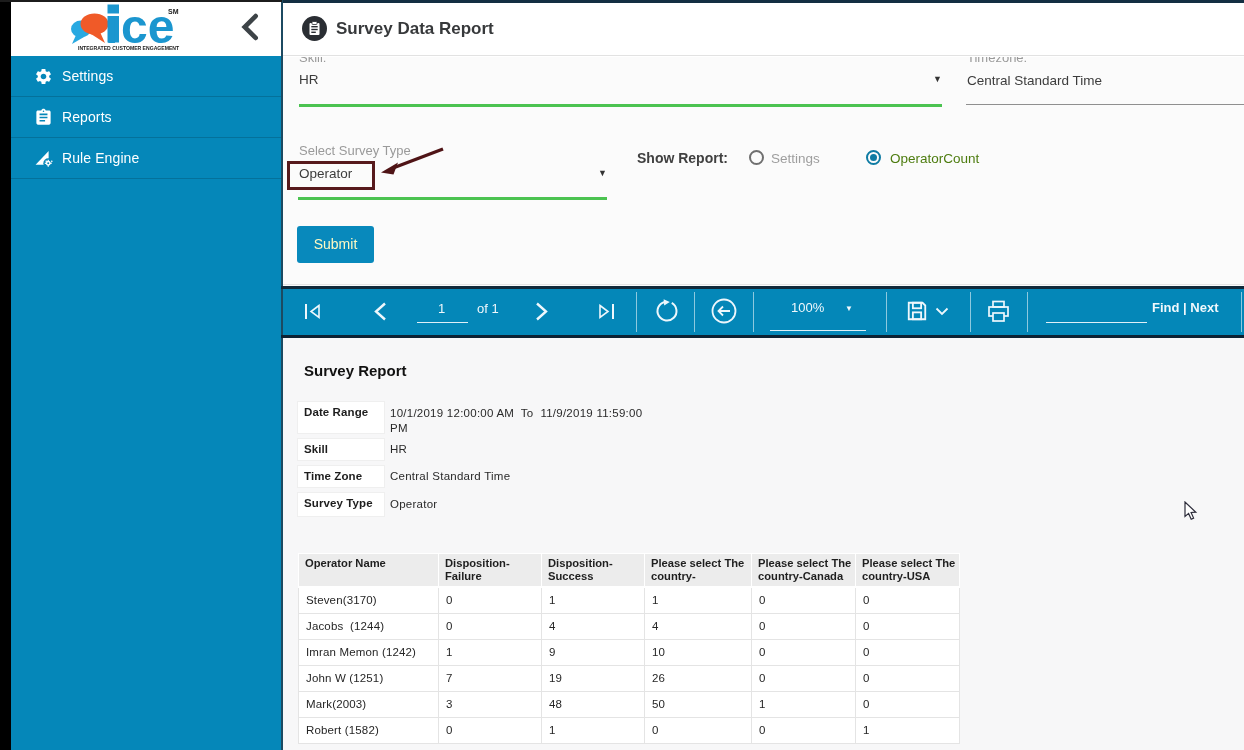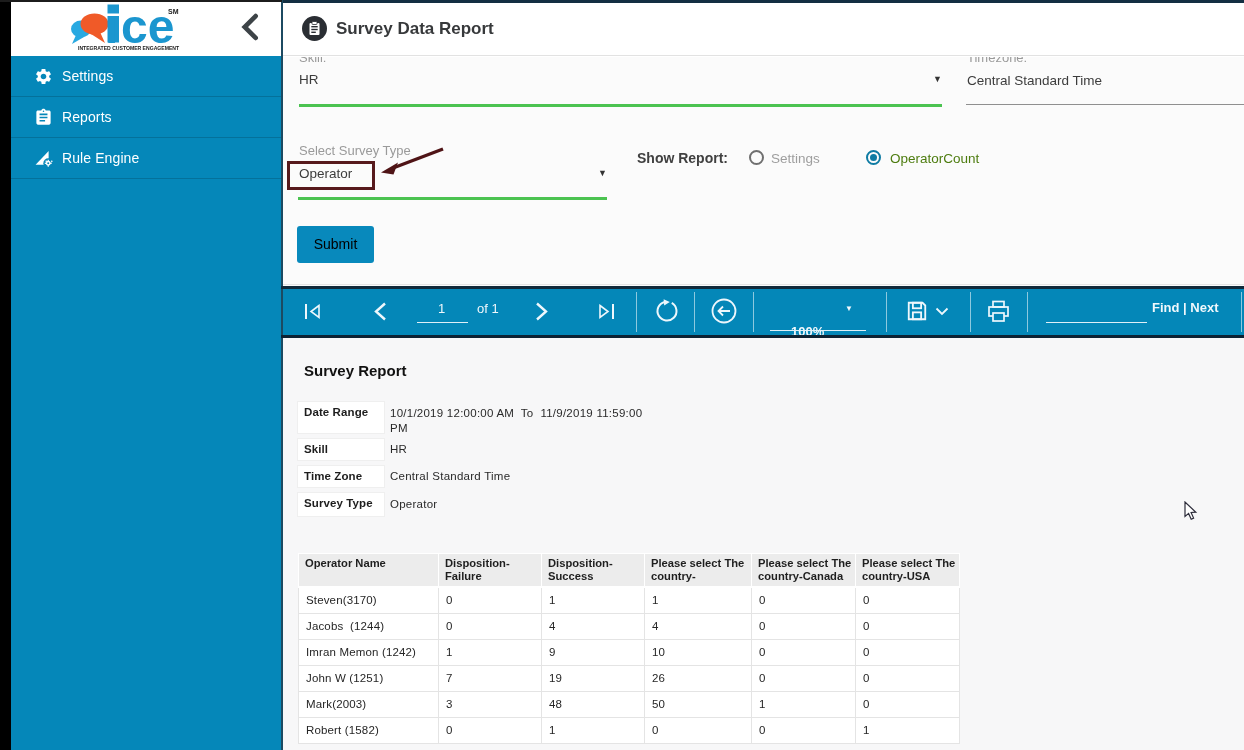--- a/index.html
+++ b/index.html
@@ -30,21 +30,21 @@
 
   
   #form { position:absolute; left:0; top:57px; width:961px; height:229px; background:#fbfbfb; overflow:hidden; }
   .glabel { position:absolute; color:#9a9a9a; font-size:13px; }
   .gval { position:absolute; color:#3c3c3c; font-size:13.5px; }
   .greenline { position:absolute; height:2px; background:#4bc351; }
   .grayline { position:absolute; height:1px; background:#8f8f8f; }
   .dd { position:absolute; color:#333; font-size:9px; }
 
   #submit { position:absolute; left:14px; top:169px; width:77px; height:37px; background:#0889bc;
-     border-radius:3px; color:#000000; font-size:14px; font-weight:500; text-align:center; line-height:37px; }
+     border-radius:3px; color:#fef9c3; font-size:14px; font-weight:500; text-align:center; line-height:37px; }
 
   
   #tbtop { left:281px; top:286px; width:963px; height:3px; background:#10293a; }
   #toolbar { left:283px; top:289px; width:961px; height:46px; background:#0487b8; color:#eef7fc; }
   #tbbot { left:281px; top:335px; width:963px; height:3px; background:#0d2233; }
   .sep { position:absolute; top:3px; width:1px; height:40px; background:rgba(255,255,255,0.55); }
   .tbtext { position:absolute; font-size:13px; color:#f0f8fc; }
 
   
   #report { position:absolute; left:0; top:338px; width:961px; height:412px; background:#f7f7f8; }
@@ -261,21 +261,21 @@
     <svg style="position:absolute;left:372px;top:10px" width="24" height="24" viewBox="0 0 24 24">
       <path d="M9.54 2.92 A9.5 9.5 0 1 0 16.75 3.87" fill="none" stroke="#eef7fc" stroke-width="2"></path>
       <path d="M8.6 0.2 L14.8 3.0 L9.2 6.4 Z" fill="#eef7fc"></path>
     </svg>
     <div class="sep" style="left:411px;"></div>
     <svg style="position:absolute;left:428px;top:9px" width="26" height="26" viewBox="0 0 26 26">
       <circle cx="13" cy="13" r="11.5" fill="none" stroke="#eef7fc" stroke-width="1.8"></circle>
       <path d="M19 13 L8 13 M12 8.5 L7.5 13 L12 17.5" fill="none" stroke="#eef7fc" stroke-width="1.8"></path>
     </svg>
     <div class="sep" style="left:470px;"></div>
-    <div class="tbtext" style="left:508px; top:11px; font-weight:bold;margin-top:24px;">100%</div>
+    <div class="tbtext" style="left:508px; top:11px; font-weight:normal;">100%</div>
     <div class="tbtext" style="left:562px; top:15px; font-size:8px;">▼</div>
     <div style="position:absolute; left:487px; top:41px; width:96px; height:1px; background:#dff0f8;"></div>
     <div class="sep" style="left:603px;"></div>
     <svg style="position:absolute;left:623px;top:11px" width="22" height="22" viewBox="0 0 24 24">
       <path d="M3 3 L18 3 L21 6 L21 21 L3 21 Z" fill="none" stroke="#eef7fc" stroke-width="2"></path>
       <rect x="7.5" y="3" width="9" height="6" fill="none" stroke="#eef7fc" stroke-width="2"></rect>
       <rect x="7.5" y="13.5" width="9" height="7.5" fill="none" stroke="#eef7fc" stroke-width="2"></rect>
     </svg>
     <svg style="position:absolute;left:652px;top:18px" width="14" height="9" viewBox="0 0 14 9">
       <path d="M1.5 1.5 L7 7 L12.5 1.5" fill="none" stroke="#eef7fc" stroke-width="1.8"></path>

